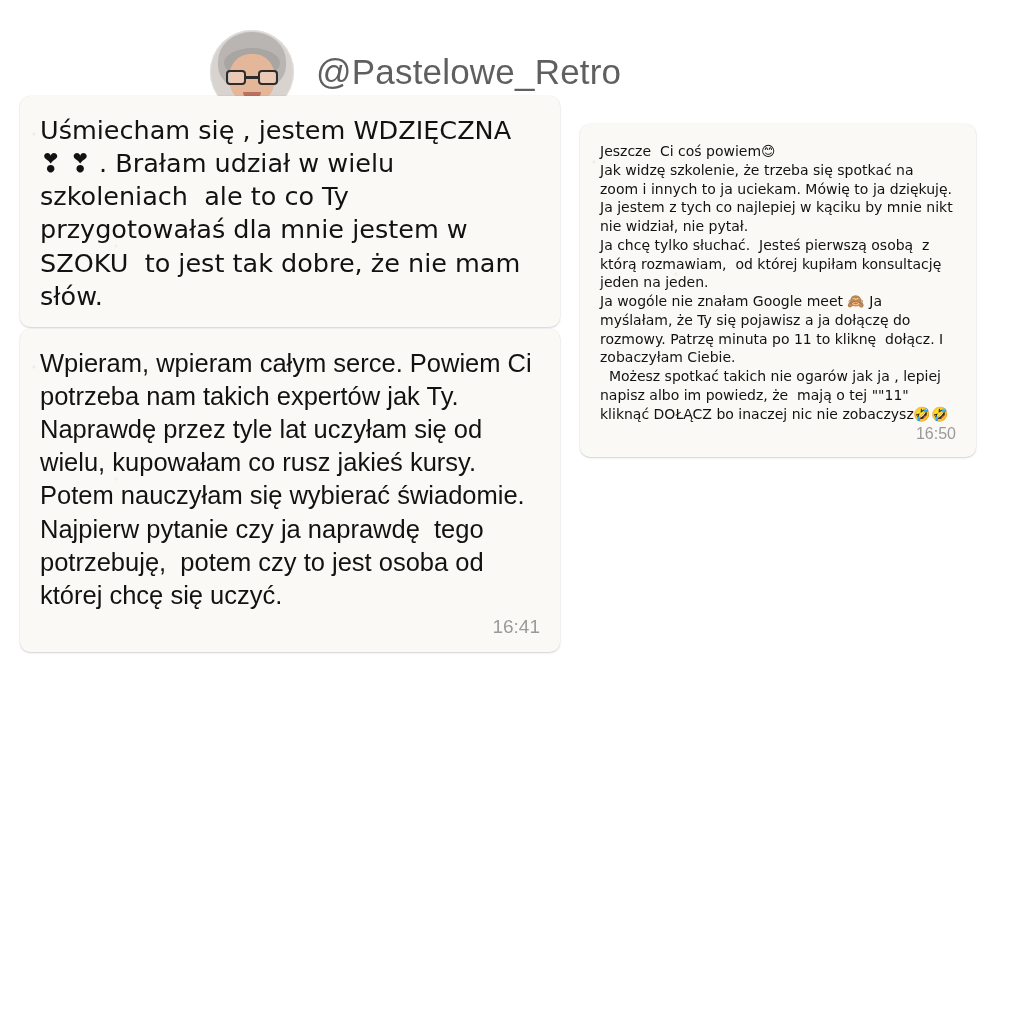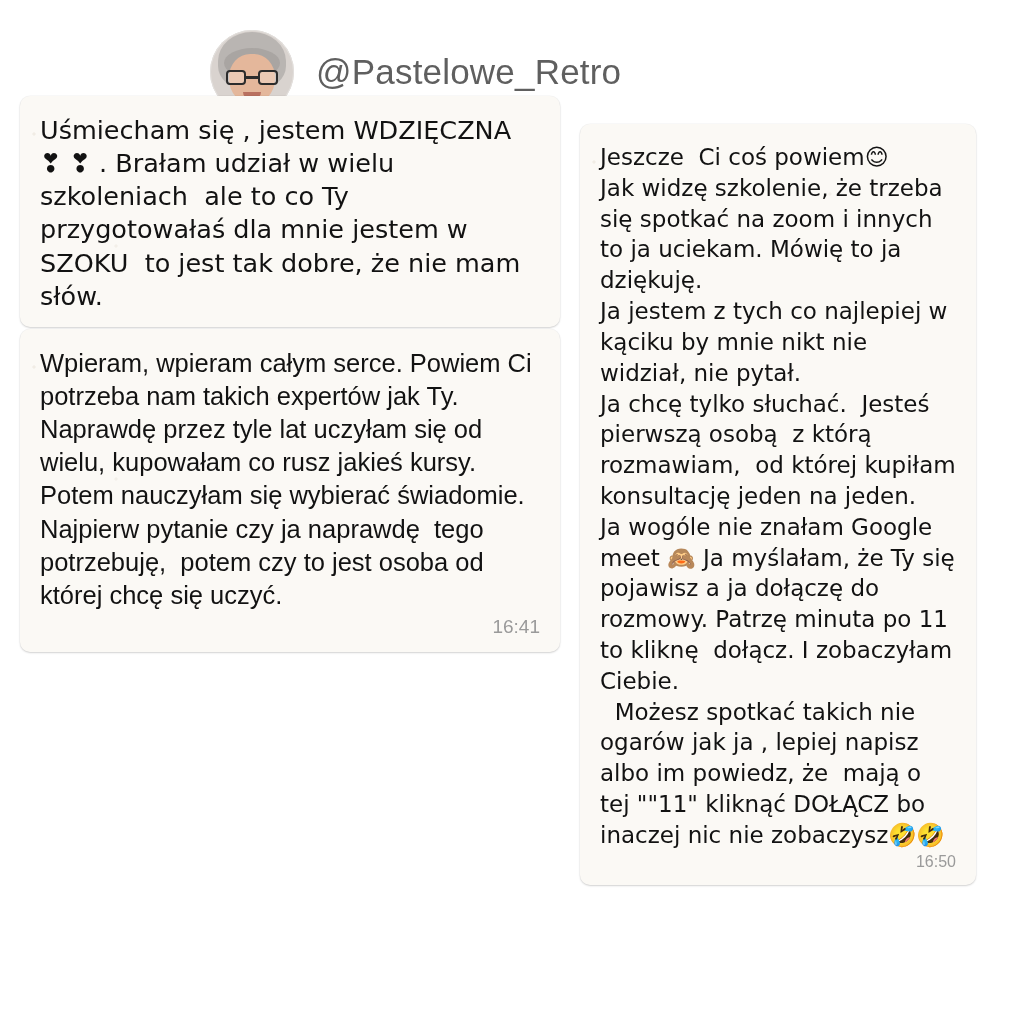--- a/index.html
+++ b/index.html
@@ -141,21 +141,21 @@
   }
   .bubble .txt {
     position: relative;
     font-size: 25.5px;
     line-height: 1.30;
     color: #121212;
     white-space: pre-wrap;
     word-wrap: break-word;
   }
   .bubble.small .txt {
-    font-size: 23px;
+    font-size: 14px;
     line-height: 1.34;
   }
   .time {
     position: relative;
     display: block;
     text-align: right;
     font-size: 19px;
     color: #9a9a9a;
     margin-top: 4px;
   }

